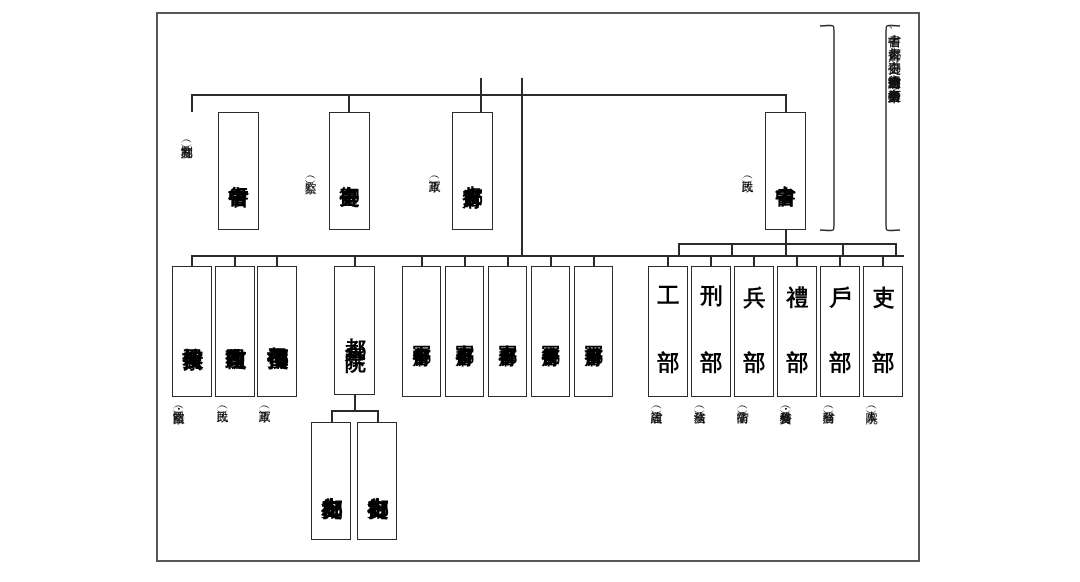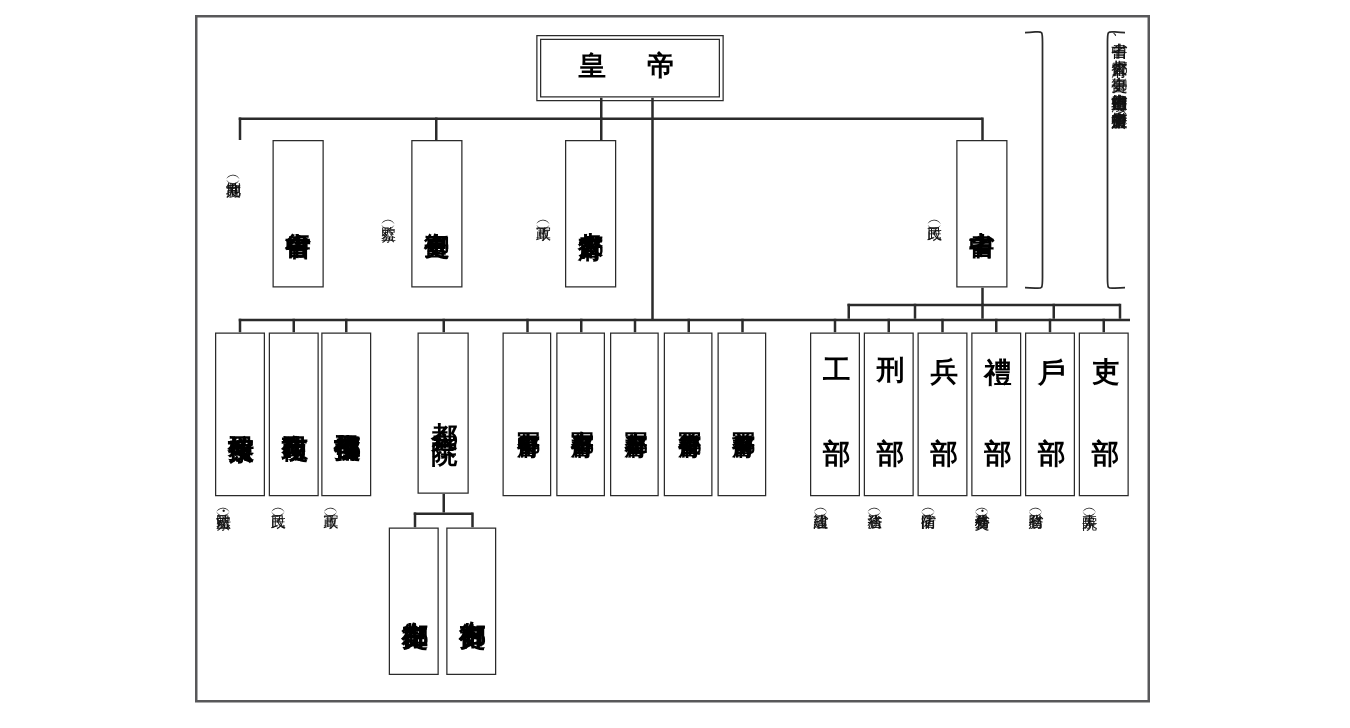--- a/index.html
+++ b/index.html
@@ -140,23 +140,20 @@
   <div class="ln lnv" style="left:895px; top:243px; height:12px;"></div>
   <div class="ln lnv" style="left:731px; top:243px; height:12px;"></div>
   <div class="ln lnv" style="left:785px; top:243px; height:12px;"></div>
   <div class="ln lnv" style="left:842px; top:243px; height:12px;"></div>
 
   <div class="ln lnv" style="left:354px; top:395px; height:15px;"></div>
   <div class="ln lnh" style="left:331px; top:410px; width:47px;"></div>
   <div class="ln lnv" style="left:331px; top:410px; height:12px;"></div>
   <div class="ln lnv" style="left:377px; top:410px; height:12px;"></div>
 
-  <div class="node horiz dbl" style="left:432px; top:31px; width:144px; height:47px; font-size:22px; letter-spacing:0.25em;">
-    <span>皇　帝</span>
-  </div>
 
   <div class="node" style="left:218px; top:112px; width:41px; height:118px; font-size:20px;">
     <span>行中書省</span>
   </div>
   <div class="note" style="left:180px; top:136px; height:102px;">（地方制度）</div>
 
   <div class="node" style="left:329px; top:112px; width:41px; height:118px; font-size:20px;">
     <span>御史臺</span>
   </div>
   <div class="note" style="left:304px; top:172px; height:62px;">（監察）</div>

